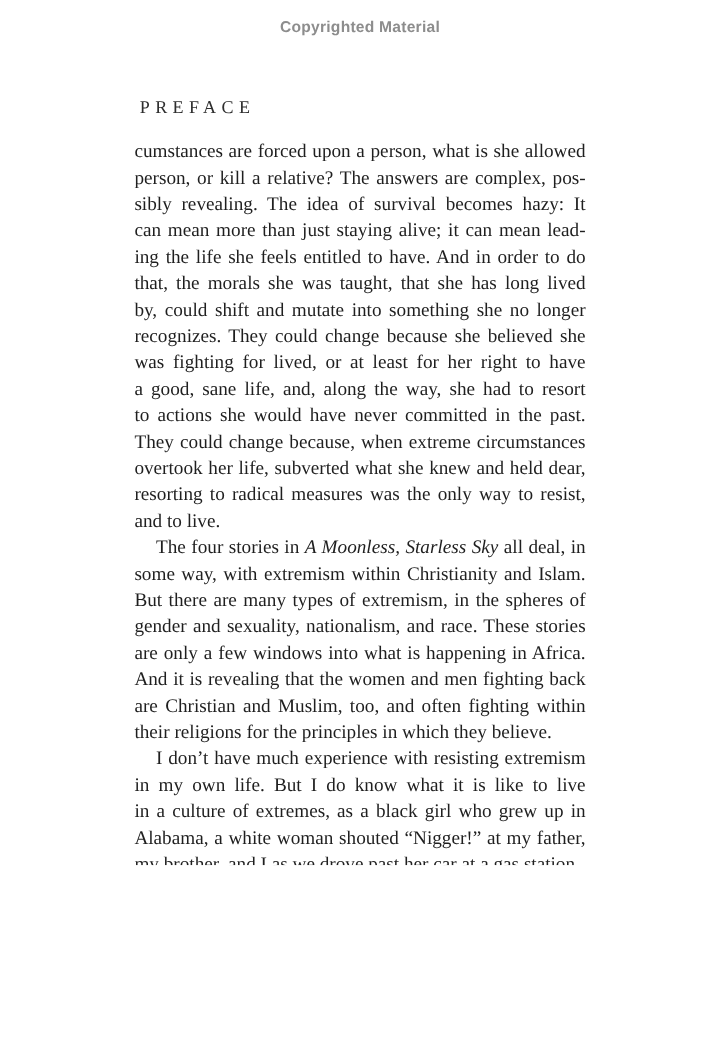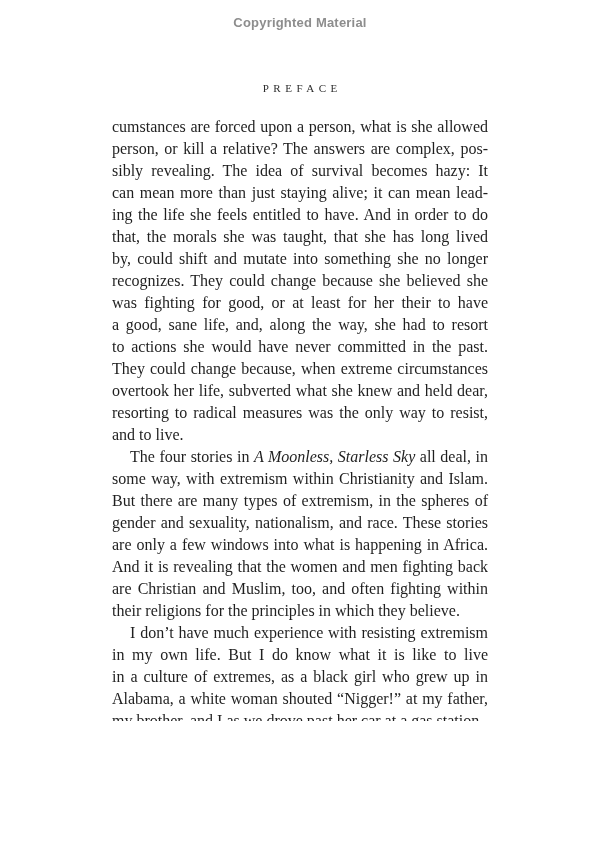--- a/index.html
+++ b/index.html
@@ -26,23 +26,23 @@
     color: #8d8d8d;
     letter-spacing: 0.2px;
   }
   .notice-top { top: 15px; }
   .notice-bottom { top: 829px; }
   .heading {
     position: absolute;
     top: 82px;
     left: 112px;
     width: 376px;
-    text-align: center;
+    text-align: left;
     font-family: "Liberation Serif", serif;
-    font-size: 11px;
+    font-size: 15px;
     letter-spacing: 4.5px;
     text-indent: 4.5px; 
     color: #2e2e2e;
     font-weight: 400;
   }
   .body-text {
     position: absolute;
     top: 116px;
     left: 112px;
     width: 376px;
@@ -88,21 +88,21 @@
   <div class="body-text">
       <div class="para">
         <div class="line just"><span>cumstances are forced upon a person, what is she allowed</span></div>
         <div class="line just"><span>person, or kill a relative? The answers are complex, pos-</span></div>
         <div class="line just"><span>sibly revealing. The idea of survival becomes hazy: It</span></div>
         <div class="line just"><span>can mean more than just staying alive; it can mean lead-</span></div>
         <div class="line just"><span>ing the life she feels entitled to have. And in order to do</span></div>
         <div class="line just"><span>that, the morals she was taught, that she has long lived</span></div>
         <div class="line just"><span>by, could shift and mutate into something she no longer</span></div>
         <div class="line just"><span>recognizes. They could change because she believed she</span></div>
-        <div class="line just"><span>was fighting for good, or at least for her their to have</span></div>
+        <div class="line just"><span>was fighting for lived, or at least for her right to have</span></div>
         <div class="line just"><span>a good, sane life, and, along the way, she had to resort</span></div>
         <div class="line just"><span>to actions she would have never committed in the past.</span></div>
         <div class="line just"><span>They could change because, when extreme circumstances</span></div>
         <div class="line just"><span>overtook her life, subverted what she knew and held dear,</span></div>
         <div class="line just"><span>resorting to radical measures was the only way to resist,</span></div>
         <div class="line"><span>and to live.</span></div>
       </div>
       <div class="para">
         <div class="line just indent"><span>The four stories in </span><em>A Moonless, Starless Sky</em><span> all deal, in</span></div>
         <div class="line just"><span>some way, with extremism within Christianity and Islam.</span></div>

